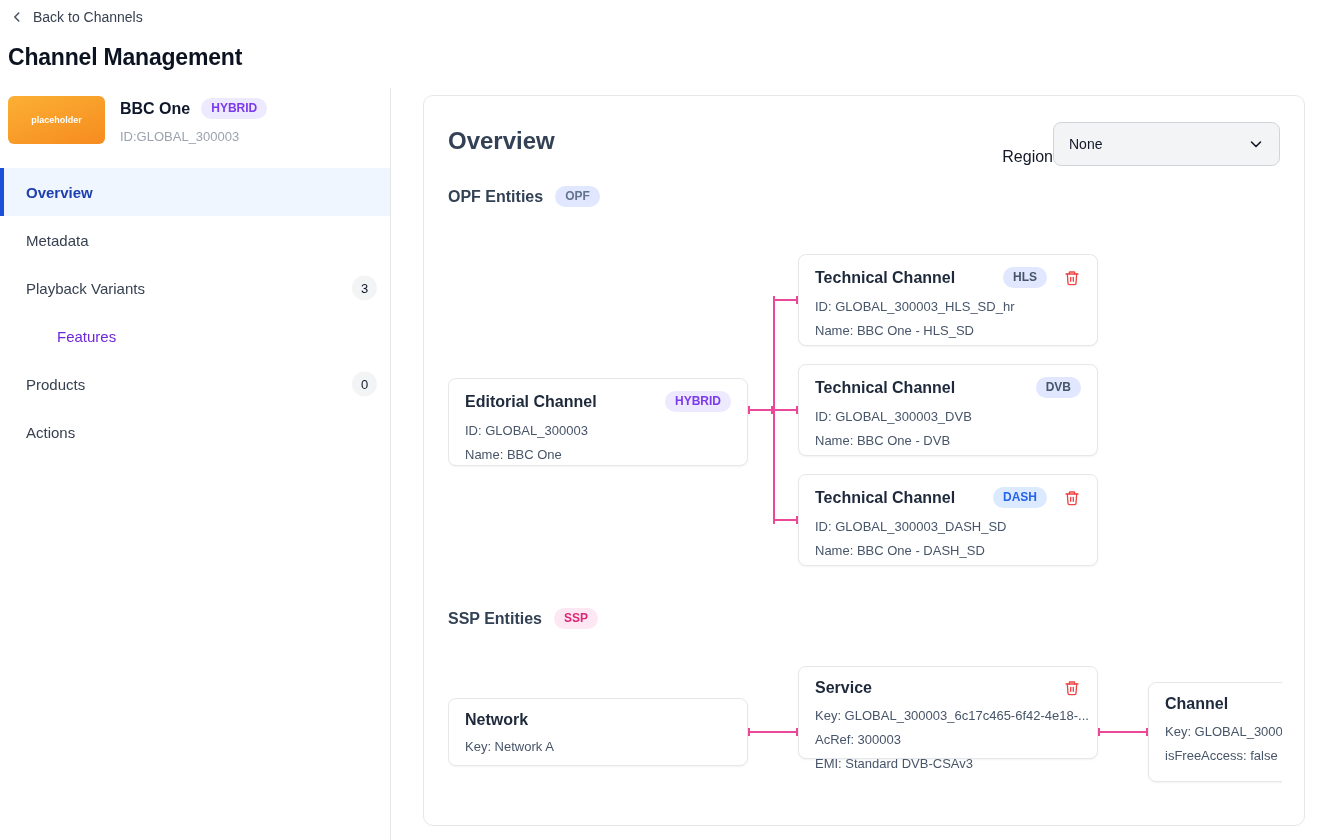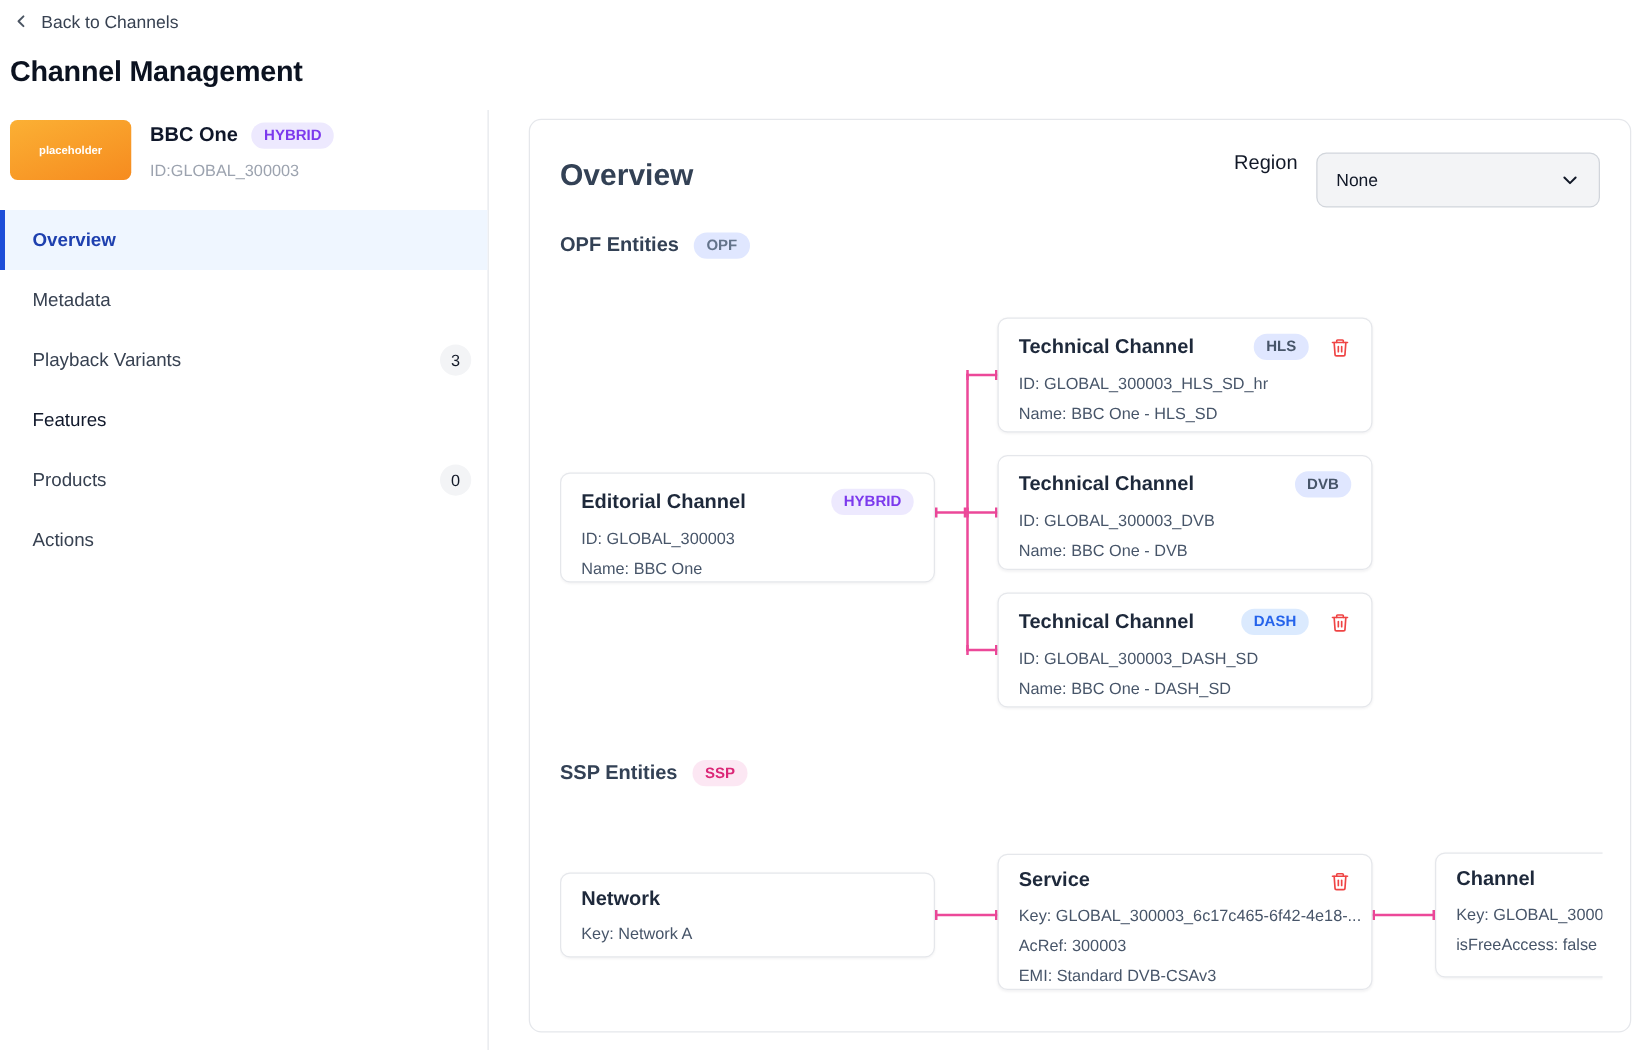--- a/index.html
+++ b/index.html
@@ -16,27 +16,27 @@
   .side-head { position:absolute; left:8px; top:8px; display:flex; gap:15px; }
   .thumb { width:97px; height:48px; border-radius:6px; background:linear-gradient(160deg,#fbb034,#f68b1f); display:flex; align-items:center; justify-content:center; color:#fff; font-size:9px; font-weight:700; flex:none; }
   .side-name-row { display:flex; align-items:center; gap:11px; margin-top:2px; }
   .side-name { font-size:16px; font-weight:700; color:#0f172a; }
   .badge { display:inline-block; border-radius:999px; font-weight:600; line-height:1.25; }
   .badge-hybrid { background:#ede9fe; color:#7c3aed; font-size:12px; padding:3px 10px; }
   .side-id { margin-top:10px; font-size:13px; color:#9ca3af; }
   .nav { position:absolute; left:0; top:80px; width:100%; }
   .nav-item { position:relative; height:48px; display:flex; align-items:center; padding-left:26px; font-size:15px; font-weight:500; color:#374151; cursor:pointer; }
   .nav-item.active { background:#eff6ff; border-left:4px solid #1d4ed8; padding-left:22px; color:#1e40af; font-weight:600; }
-  .nav-item.disabled { color:#0f172a; cursor:default; }
+  .nav-item.disabled { color:#6d28d9; cursor:default;margin-left:31px; }
   .nav-count { position:absolute; right:13px; top:50%; transform:translateY(-50%); width:25px; height:25px; border-radius:50%; background:#f3f4f6; color:#111827; font-size:13px; display:flex; align-items:center; justify-content:center; font-weight:500; }
 
   
   .main-card { position:absolute; left:423px; top:95px; width:882px; height:731px; background:#fff; border:1px solid #e5e7eb; border-radius:10px; overflow:hidden; }
   .main-title { position:absolute; left:24px; top:31px; font-size:24px; font-weight:700; color:#334155; }
-  .region { position:absolute; right:24px; top:26px; display:flex; align-items:flex-start; gap:15px; }
+  .region { position:absolute; right:24px; top:26px; display:flex; align-items:flex-end; }
   .region-label { font-size:16px; color:#111827; font-weight:500; }
   .select { width:227px; height:44px; background:#f3f4f6; border:1px solid #d1d5db; border-radius:8px; display:flex; align-items:center; justify-content:space-between; padding:16px 15px; font-size:14px; color:#111827; cursor:pointer; }
 
   .section-head { position:absolute; display:flex; align-items:center; gap:12px; font-size:16px; font-weight:700; color:#334155; }
   .badge-opf { background:#e0e7ff; color:#64748b; font-size:12px; padding:3px 10px; }
   .badge-ssp { background:#fce7f3; color:#db2777; font-size:12px; padding:3px 10px; }
 
   .diagram { position:absolute; overflow:hidden; }
   .opf-diagram { left:24px; top:150px; width:834px; height:344px; }
   .ssp-diagram { left:24px; top:566px; width:834px; height:160px; }
@@ -213,21 +213,21 @@
       <div class="hline cap" style="left:300px; top:69px; width:50px;"></div>
       <div class="hline cap" style="left:650px; top:69px; width:50px;"></div>
 
       <div class="ecard" style="left:0; top:36px; width:300px; height:68px;">
         <div class="ecard-head" style="margin-bottom:10px;">
           <span class="ecard-title">Network</span>
         </div>
         <div class="ecard-line">Key: Network A</div>
       </div>
 
-      <div class="ecard" style="left:350px; top:21px; width:300px; height:109px;">
+      <div class="ecard" style="left:350px; top:4px; width:300px; height:93px;">
         <div class="ecard-head">
           <span class="ecard-title">Service</span>
           <button class="trash-btn">
             <span style="display:flex;">
               <svg width="16" height="16" viewBox="0 0 24 24" fill="none" stroke="#ef4444" stroke-width="2" stroke-linecap="round" stroke-linejoin="round">
                   <path d="M3 6h18"></path>
                   <path d="M8 6V4a1 1 0 0 1 1-1h6a1 1 0 0 1 1 1v2"></path>
                   <path d="M19 6l-1 14a2 2 0 0 1-2 2H8a2 2 0 0 1-2-2L5 6"></path>
                   <line x1="10" y1="11" x2="10" y2="17"></line>
                   <line x1="14" y1="11" x2="14" y2="17"></line>

